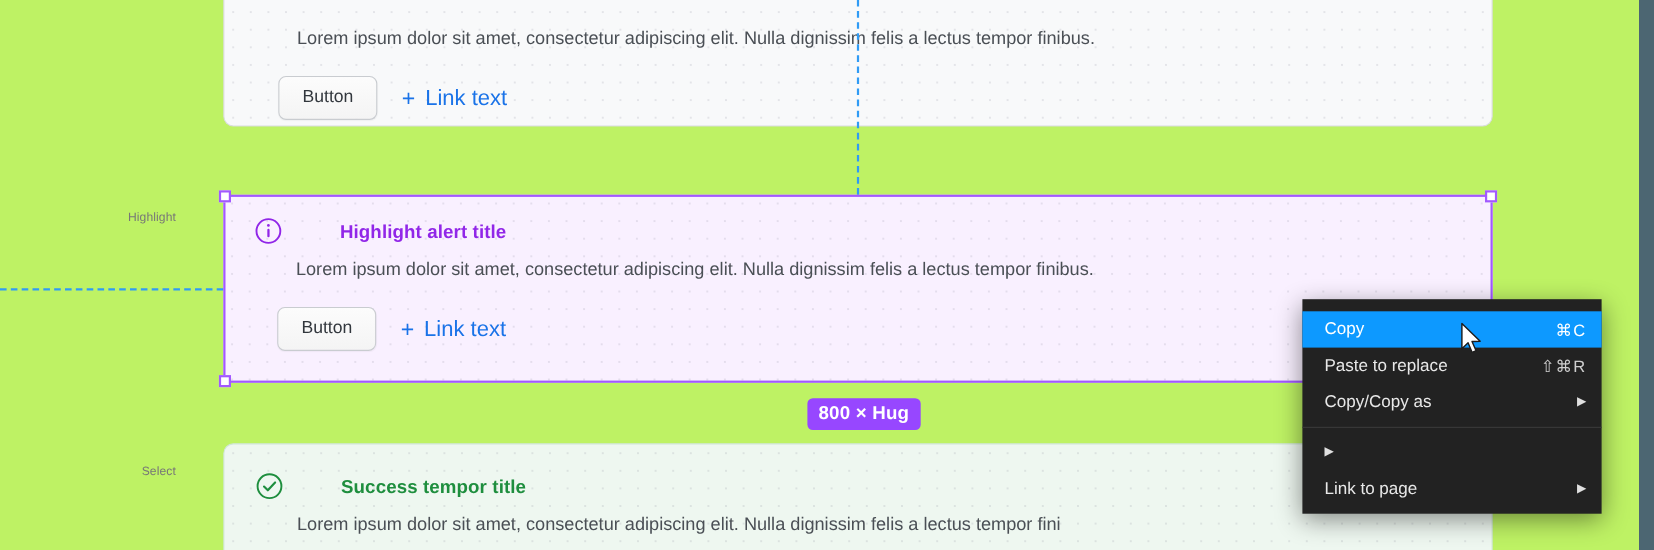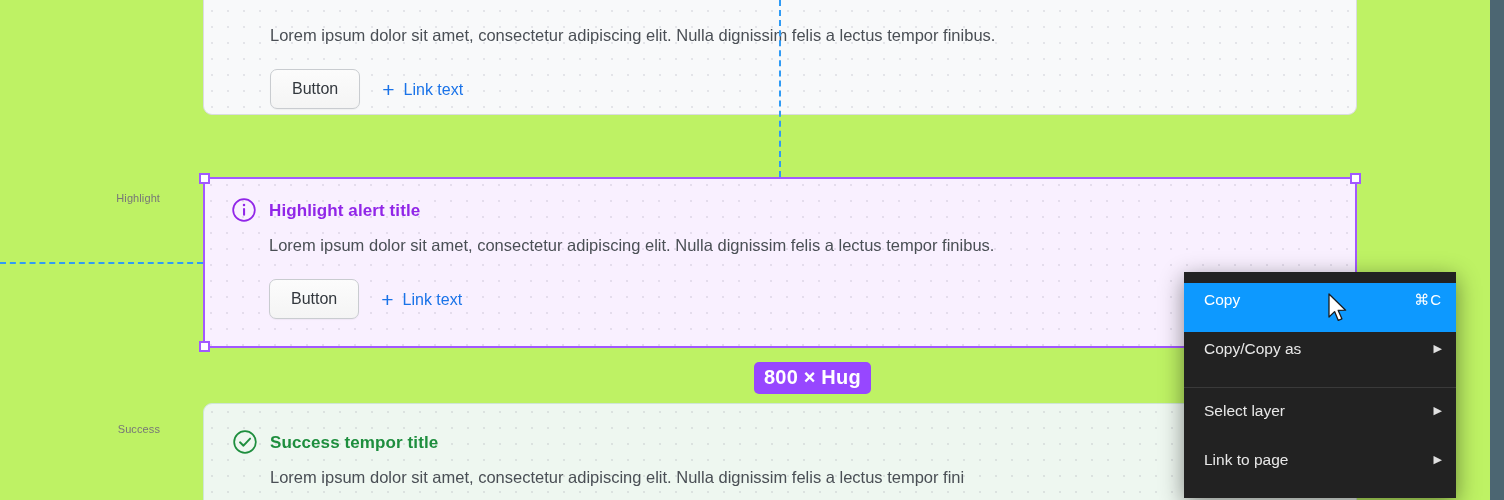--- a/index.html
+++ b/index.html
@@ -35,20 +35,21 @@
     box-sizing: border-box;
     border-radius: 9px;
   }
   .alert-inner {
     position: relative;
     padding: 22px 28px 24px 28px;
   }
   .alert-head {
     display: flex;
     align-items: center;
+    gap: 40px;
   }
   .alert-icon {
     width: 26px;
     height: 26px;
     flex: 0 0 26px;
     margin-right: 12px;
     margin-top: -2px;
   }
   .alert-title {
     font-size: 17px;
@@ -60,21 +61,21 @@
     font-size: 16.5px;
     color: #4a4f55;
     line-height: 24px;
     margin-left: 38px;
     margin-top: 10px;
     white-space: nowrap;
   }
   .alert-actions {
     display: flex;
     align-items: center;
-    margin-left: 38px;
+    margin-left: 21px;
     margin-top: 22px;
   }
   .btn {
     font-family: "Liberation Sans", sans-serif;
     font-size: 16px;
     color: #32373d;
     background: linear-gradient(180deg,#fcfcfc 0%, #f4f4f4 100%);
     border: 1px solid #c9ccd0;
     border-radius: 7px;
     padding: 9px 21px 10px 21px;
@@ -89,21 +90,21 @@
   }
   .plus-icon {
     color: #1a73e8;
     font-size: 21px;
     line-height: 21px;
     margin-right: 9px;
     font-weight: 500;
   }
   .link-text {
     color: #1a73e8;
-    font-size: 16px;
+    font-size: 20px;
     line-height: 21px;
   }
 
   
   #card-top {
     left: 203px;
     top: -78px;
     width: 1154px;
     height: 193px;
     background: #f8f9fa;
@@ -162,25 +163,25 @@
     box-sizing: border-box;
   }
   .h-tl { left: -6px;  top: -6px; }
   .h-tr { right: -6px; top: -6px; }
   .h-bl { left: -6px;  bottom: -6px; }
   .h-br { right: -6px; bottom: -6px; }
 
   
   #size-badge {
     position: absolute;
-    left: 754px;
+    left: 734px;
     top: 362px;
     background: #9747ff;
     color: #ffffff;
-    font-size: 20px;
+    font-size: 17px;
     font-weight: bold;
     padding: 4px 10px 5px 10px;
     border-radius: 5px;
     letter-spacing: 0.2px;
     white-space: nowrap;
   }
 
   
   .guide-v {
     position: absolute;
@@ -203,21 +204,21 @@
     padding: 11px 0 6px 0;
     box-shadow: 0 6px 22px rgba(0,0,0,0.45);
     font-size: 15.5px;
     color: #e8e8e8;
   }
   .menu-item {
     position: relative;
     display: flex;
     align-items: center;
     height: 33px;
-    padding: 0 14px 16px 20px;
+    padding: 0 14px 0 20px;
     cursor: default;
     white-space: nowrap;
   }
   .menu-item.selected {
     background: #0d99ff;
     color: #ffffff;
   }
   .menu-label { flex: 1 1 auto; }
   .menu-shortcut {
     color: #cfcfcf;
@@ -292,21 +293,21 @@
       <div class="alert-actions">
         <button class="btn">Button</button>
         <div class="link-wrap">
           <span class="plus-icon">+</span>
           <span class="link-text">Link text</span>
         </div>
       </div>
     </div>
   </div>
 
-  <div class="row-label" style="left:0px; top:423px;">Success</div>
+  <div class="row-label" style="left:0px; top:423px;">Select</div>
 
   <div class="alert" id="card-success">
     <div class="dots"></div>
     <div class="alert-inner" style="padding-top:27px;">
       <div class="alert-head">
         <span class="alert-icon">
           <svg width="26" height="26" viewBox="0 0 24 24">
             <circle cx="12" cy="12" r="10" fill="none" stroke="#1e8e3e" stroke-width="1.6"></circle>
             <path d="M7.4 12.3 L10.6 15.4 L16.7 8.9" fill="none" stroke="#1e8e3e" stroke-width="1.8" stroke-linecap="round" stroke-linejoin="round"></path>
           </svg>
@@ -330,30 +331,33 @@
   <div id="size-badge">800 × Hug</div>
 
   <div id="context-menu">
 
     <div class="menu-item selected">
       <span class="menu-label">Copy</span>
       <span class="menu-shortcut">⌘C</span>
     </div>
 
 
+    <div class="menu-item">
+      <span class="menu-label">Paste to replace</span>
+      <span class="menu-shortcut">⇧⌘R</span>
+    </div>
 
     <div class="menu-item">
       <span class="menu-label">Copy/Copy as</span>
       <span class="menu-arrow">▶</span>
     </div>
 
     <div class="menu-sep"></div>
 
     <div class="menu-item">
-      <span class="menu-label">Select layer</span>
       <span class="menu-arrow">▶</span>
     </div>
 
     <div class="menu-item">
       <span class="menu-label">Link to page</span>
       <span class="menu-arrow">▶</span>
     </div>
 
   </div>
 

